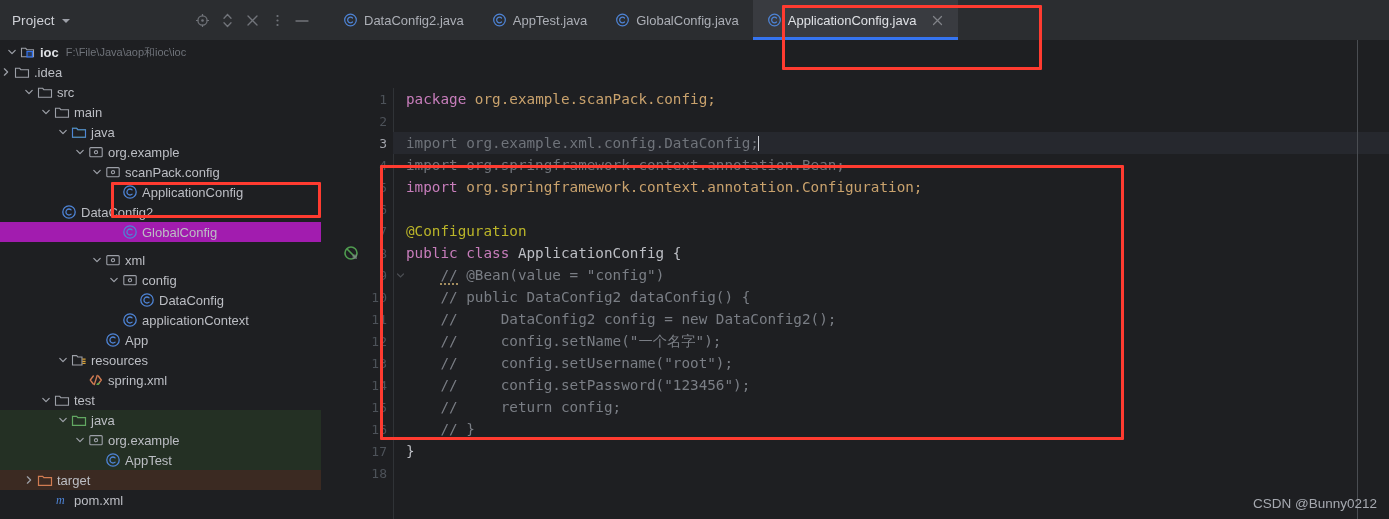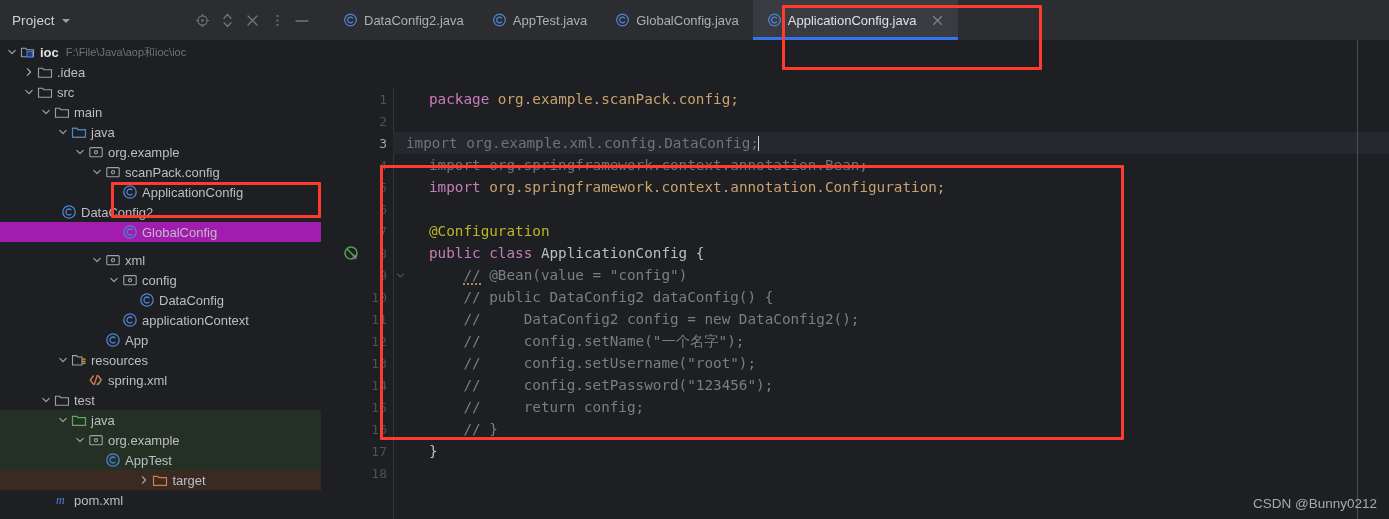--- a/index.html
+++ b/index.html
@@ -49,21 +49,21 @@
     padding-top: 2px;
     background: #1E1F22;
   }
   .row {
     height: 20px; display: flex; align-items: center;
     font-size: 13px; color: #BCBEC4;
     white-space: nowrap; position: relative;
   }
   .row.sel { background: #a21caf; }
   .row.testsrc { background: #243024; }
-  .row.excluded { background: #3B2A22; justify-content: center; }
+  .row.excluded { background: #3B2A22; }
   .arrow {
     width: 12px; height: 12px; flex: 0 0 12px;
     display: flex; align-items: center; justify-content: center;
     margin-right: 1px;
   }
   .arrow svg { display: block; }
   .icn { width: 17px; height: 16px; flex: 0 0 17px; margin-right: 4px; display: flex; align-items: center; justify-content: center; }
   .icn svg { display: block; }
   .lbl { color: #BCBEC4; }
   .lbl.bold { color: #DFE1E5; font-weight: bold; }
@@ -131,21 +131,20 @@
     flex: 1 1 auto; position: relative;
     padding-left: 12px;
     border-left: 1px solid #303337;
   }
   .cl {
     height: 22px; line-height: 22px;
     font-family: "DejaVu Sans Mono", monospace;
     font-size: 14.3px; white-space: pre;
     color: #BCBEC4;
     position: relative;
-    margin-left: 23px;
   }
   .cl.cur { background: #26282E; margin-left: -13px; padding-left: 13px; }
   .kw2  { color: #C77DBB; }
   .pkg  { color: #C9A26D; }
   .ann  { color: #BBB529; }
   .cls  { color: #BCBEC4; }
   .dim  { color: #6F737A; }
   .cmt  { color: #7A7E85; }
   .caret {
     display: inline-block; width: 0; border-left: 1.5px solid #CED0D6;
@@ -235,21 +234,21 @@
           </span>
           <span class="icn">
             <svg width="16" height="16" viewBox="0 0 16 16">
               <path d="M1.5 4.3h4.2l1.1 1.4h6.7v7.1H1.5z" fill="none" stroke="#9DA0A8" stroke-width="1.1"></path>
               <rect x="7" y="7.5" width="5.4" height="5.4" fill="#2B3A55" stroke="#3574F0" stroke-width="1.2"></rect>
             </svg>
           </span>
           <span class="lbl bold">ioc</span>
           <span class="sub">F:\File\Java\aop和ioc\ioc</span>
         </div>
-        <div class="row" style="padding-left: 23px;">
+        <div class="row" style="">
           <span class="arrow">
             <svg width="10" height="10" viewBox="0 0 10 10">
               <path d="M3.4 1.8L6.6 5l-3.2 3.2" fill="none" stroke="#9DA0A8" stroke-width="1.25" stroke-linecap="round" stroke-linejoin="round"></path>
             </svg>
           </span>
           <span class="icn">
             <svg width="16" height="16" viewBox="0 0 16 16">
               <path d="M1.5 4.3h4.2l1.1 1.4h7.7v7.6H1.5z" fill="none" stroke="#9DA0A8" stroke-width="1.1"></path>
             </svg>
           </span>

